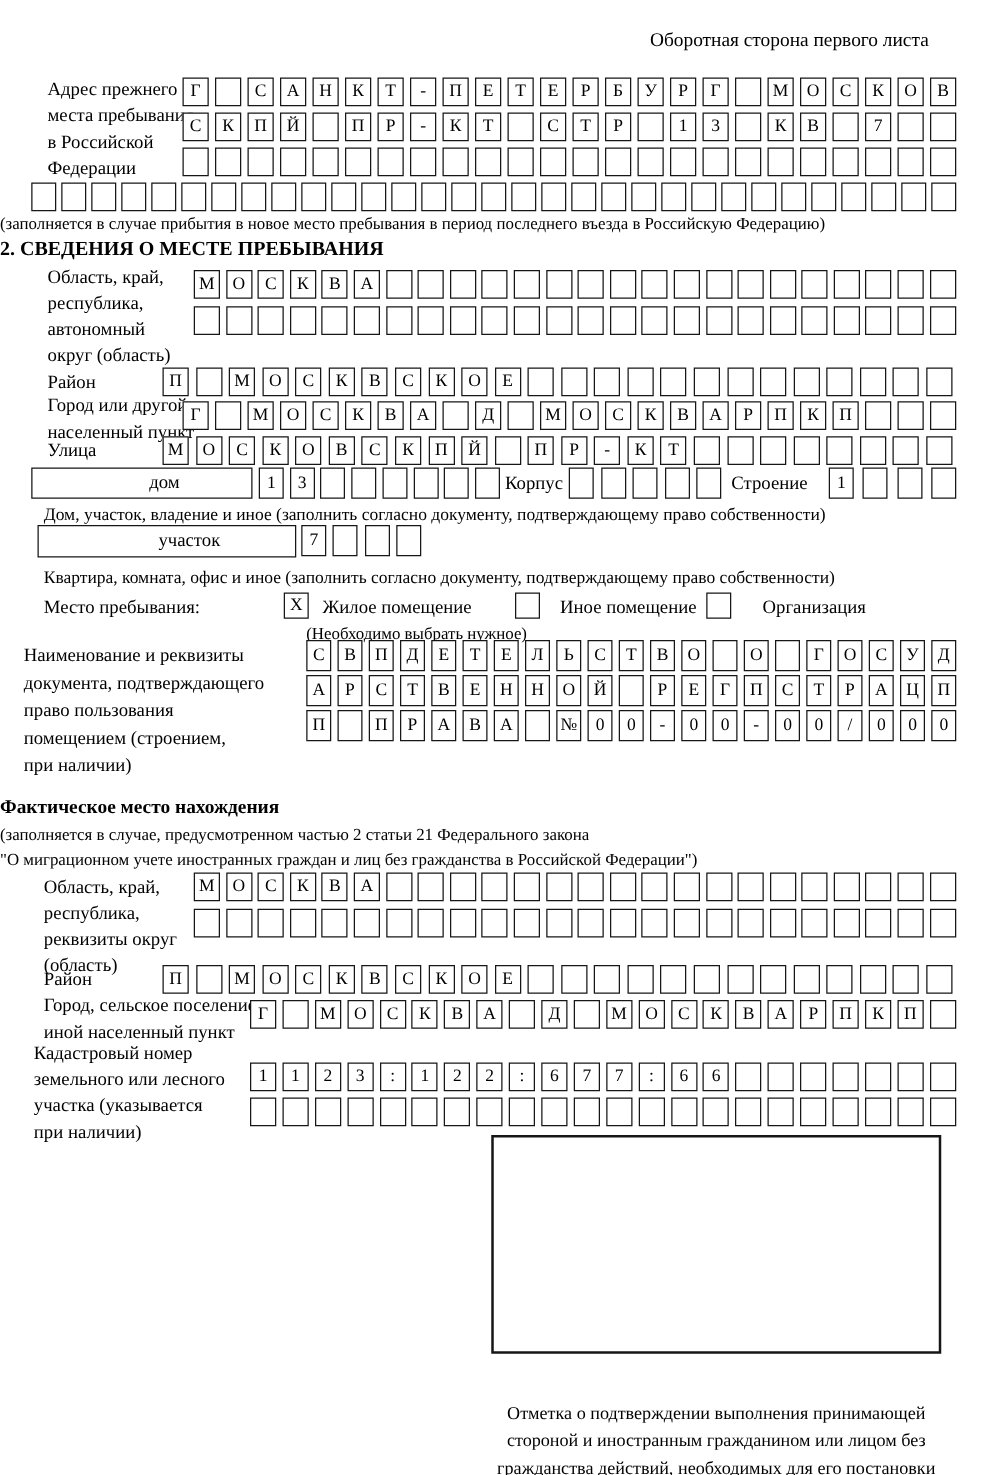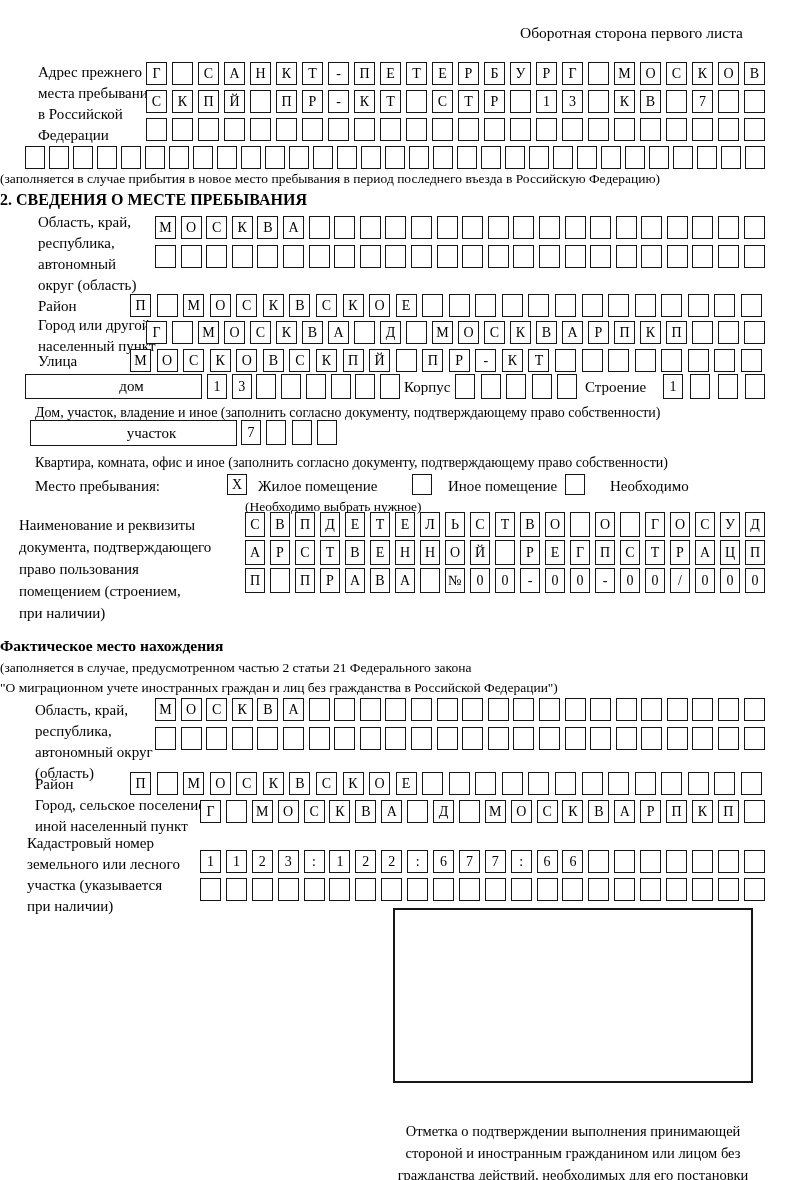--- a/index.html
+++ b/index.html
@@ -333,21 +333,21 @@
     <div class="cell"></div>
   </div>
 <div class="abs lbl" style="left:35px; top:452px; font-size:14px">Квартира, комната, офис и иное (заполнить согласно документу, подтверждающему право собственности)</div>
 
 <div class="abs lbl" style="left:35px; top:476px">Место пребывания:</div>
 <div class="abs chk" style="left:227px; top:474px">X</div>
 <div class="abs lbl" style="left:258px; top:476px">Жилое помещение</div>
 <div class="abs chk" style="left:412px; top:474px"></div>
 <div class="abs lbl" style="left:448px; top:476px">Иное помещение</div>
 <div class="abs chk" style="left:565px; top:474px"></div>
-<div class="abs lbl" style="left:610px; top:476px">Необходимо</div>
+<div class="abs lbl" style="left:610px; top:476px">Организация</div>
 <div class="abs small" style="left:245px; top:499px">(Необходимо выбрать нужное)</div>
 
 <div class="abs" style="left:19px; top:514px">
   <div class="lbl" style="line-height:22px">Наименование и реквизиты</div>
   <div class="lbl" style="line-height:22px">документа, подтверждающего</div>
   <div class="lbl" style="line-height:22px">право пользования</div>
   <div class="lbl" style="line-height:22px">помещением (строением,</div>
   <div class="lbl" style="line-height:22px">при наличии)</div>
 </div>
 <div class="abs cells cw20 tall" style="left:245px; top:512px; width:520px">
@@ -420,21 +420,21 @@
     <div class="cell">0</div>
   </div>
 
 <div class="abs center bold" style="top:637px; font-size:15.5px">Фактическое место нахождения</div>
 <div class="abs small center" style="top:660px">(заполняется в случае, предусмотренном частью 2 статьи 21 Федерального закона</div>
 <div class="abs small center" style="top:680px">"О миграционном учете иностранных граждан и лиц без гражданства в Российской Федерации")</div>
 
 <div class="abs" style="left:35px; top:700px">
   <div class="lbl">Область, край,</div>
   <div class="lbl">республика,</div>
-  <div class="lbl">автономный округ</div>
+  <div class="lbl">реквизиты округ</div>
   <div class="lbl">(область)</div>
 </div>
 <div class="abs cells" style="left:155px; top:698px; width:610px">
     <div class="cell">М</div>
     <div class="cell">О</div>
     <div class="cell">С</div>
     <div class="cell">К</div>
     <div class="cell">В</div>
     <div class="cell">А</div>
     <div class="cell"></div>

